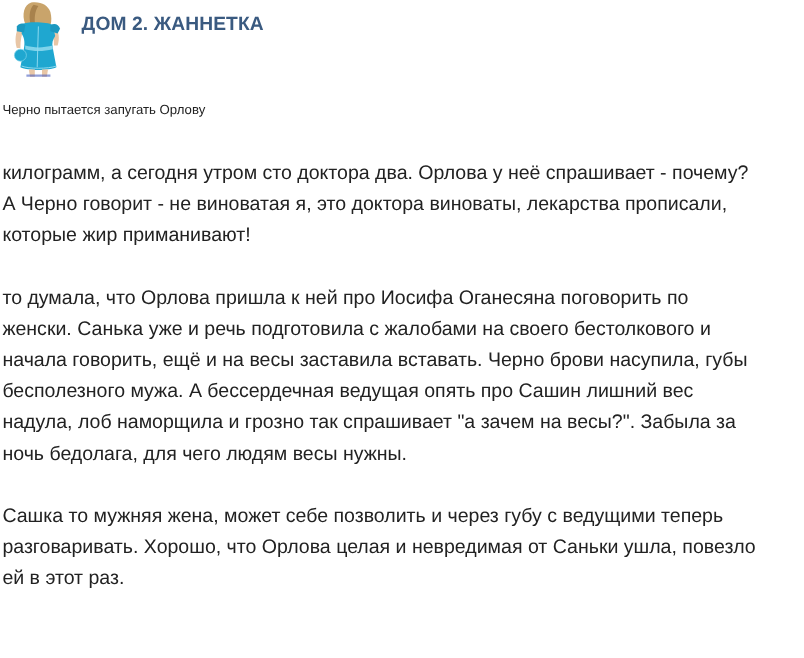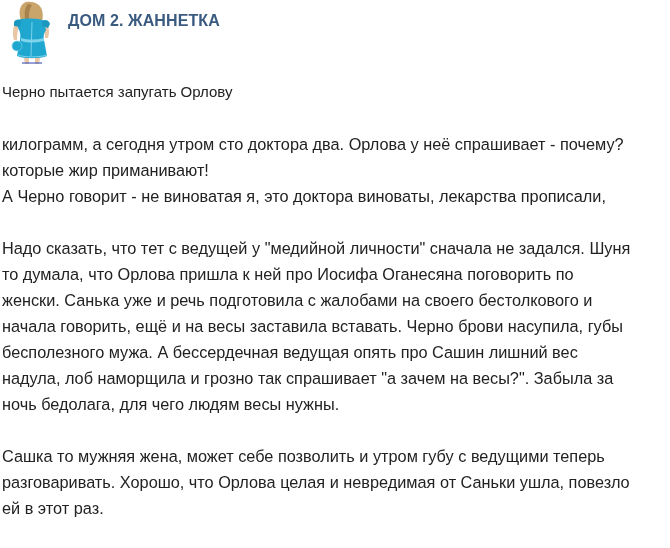--- a/index.html
+++ b/index.html
@@ -43,21 +43,21 @@
       position: absolute;
       left: 2px;
       top: 79px;
       width: 668px;
       font-size: 16.3px;
       line-height: 26px;
     }
     .article-title {
       margin: 0;
       font-weight: normal;
-      font-size: 15px;
+      font-size: 11px;
       line-height: 26px;
     }
     .para {
       margin: 26px 0 0 0;
     }
     .line {
       display: block;
       white-space: nowrap;
     }
   </style>
@@ -93,32 +93,31 @@
     </svg>
   </div>
   <div class="header-title">ДОМ 2. ЖАННЕТКА</div>
 </div>
 
 <div class="article">
   <h1 class="article-title">Черно пытается запугать Орлову</h1>
 
   <div class="para">
     <span class="line">килограмм, а сегодня утром сто доктора два. Орлова у неё спрашивает - почему?</span>
+    <span class="line">А Черно говорит - не виноватая я, это доктора виноваты, лекарства прописали,</span>
     <span class="line">которые жир приманивают!</span>
-    <span class="line">А Черно говорит - не виноватая я, это доктора виноваты, лекарства прописали,</span>
   </div>
 
   <div class="para">
-    <span class="line">Надо сказать, что тет с ведущей у "медийной личности" сначала не задался. Шуня</span>
     <span class="line">то думала, что Орлова пришла к ней про Иосифа Оганесяна поговорить по</span>
     <span class="line">женски. Санька уже и речь подготовила с жалобами на своего бестолкового и</span>
     <span class="line">начала говорить, ещё и на весы заставила вставать. Черно брови насупила, губы</span>
     <span class="line">бесполезного мужа. А бессердечная ведущая опять про Сашин лишний вес</span>
     <span class="line">надула, лоб наморщила и грозно так спрашивает "а зачем на весы?". Забыла за</span>
     <span class="line">ночь бедолага, для чего людям весы нужны.</span>
   </div>
 
   <div class="para">
-    <span class="line">Сашка то мужняя жена, может себе позволить и утром губу с ведущими теперь</span>
+    <span class="line">Сашка то мужняя жена, может себе позволить и через губу с ведущими теперь</span>
     <span class="line">разговаривать. Хорошо, что Орлова целая и невредимая от Саньки ушла, повезло</span>
     <span class="line">ей в этот раз.</span>
   </div>
 </div>
 
 </body></html>

